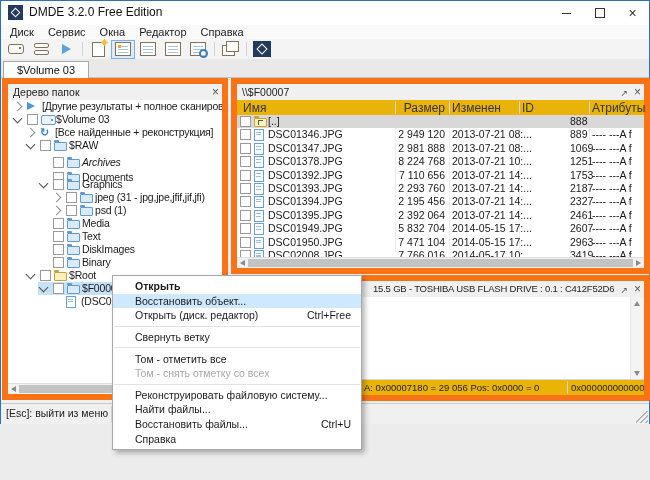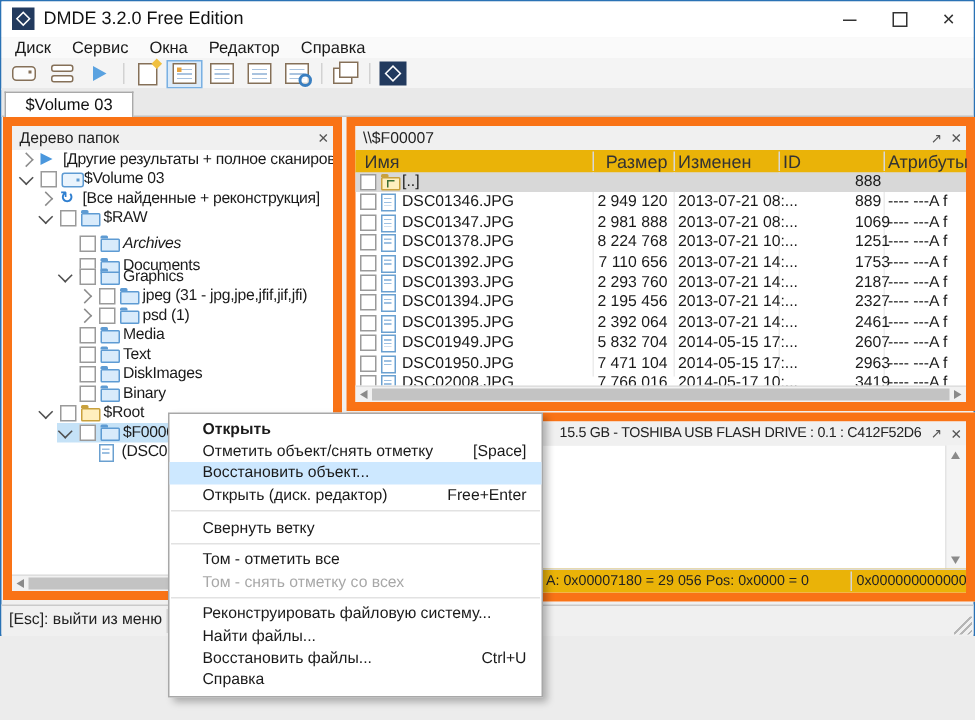--- a/index.html
+++ b/index.html
@@ -472,31 +472,27 @@
       <div class="resize-grip"></div>
     </div>
 
   </div>
 
   <div class="context-menu" id="context-menu">
       <div class="menu-item bold">
     <span class="mi-label">Открыть</span>
     <span class="mi-shortcut"></span>
   </div>
-      <div class="menu-item">
-    <span class="mi-label">Отметить объект/снять отметку</span>
-    <span class="mi-shortcut">[Space]</span>
-  </div>
       <div class="menu-item hl">
     <span class="mi-label">Восстановить объект...</span>
     <span class="mi-shortcut"></span>
   </div>
       <div class="menu-item">
     <span class="mi-label">Открыть (диск. редактор)</span>
-    <span class="mi-shortcut">Free+Enter</span>
+    <span class="mi-shortcut">Ctrl+Free</span>
   </div>
       <div class="menu-sep"></div>
       <div class="menu-item">
     <span class="mi-label">Свернуть ветку</span>
     <span class="mi-shortcut"></span>
   </div>
       <div class="menu-sep"></div>
       <div class="menu-item">
     <span class="mi-label">Том - отметить все</span>
     <span class="mi-shortcut"></span>

